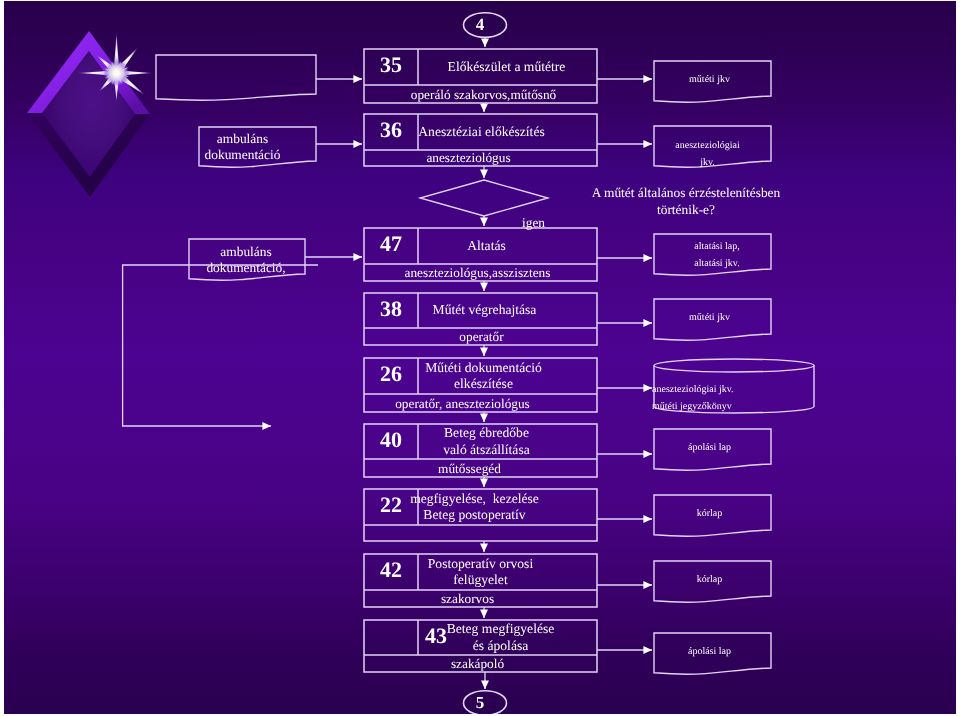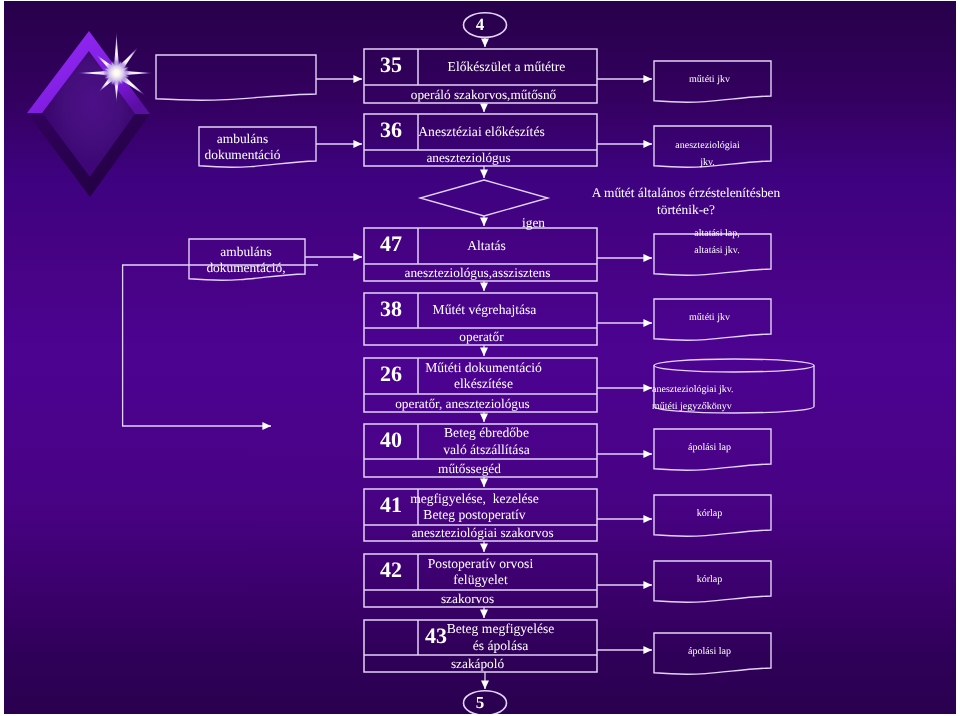--- a/index.html
+++ b/index.html
@@ -214,34 +214,33 @@
         <div class="lbl role" style="left: 357px; top: 264px; width: 233px;"><div>aneszteziológus,asszisztens</div></div>
         <div class="lbl num" style="left: 360px; top: 294.5px; width: 54px;"><div>38</div></div>
         <div class="lbl title" style="left: 391px; top: 301.25px; width: 179px;"><div>Műtét végrehajtása</div></div>
         <div class="lbl role" style="left: 361px; top: 328px; width: 233px;"><div>operatőr</div></div>
         <div class="lbl num" style="left: 360px; top: 360px; width: 54px;"><div>26</div></div>
         <div class="lbl title" style="left: 390px; top: 358.5px; width: 179px;"><div>Műtéti dokumentáció</div><div>elkészítése</div></div>
         <div class="lbl role" style="left: 342px; top: 395px; width: 233px;"><div>operatőr, aneszteziológus</div></div>
         <div class="lbl num" style="left: 360px; top: 425.5px; width: 54px;"><div>40</div></div>
         <div class="lbl title" style="left: 393px; top: 424px; width: 179px;"><div>Beteg ébredőbe</div><div>való átszállítása</div></div>
         <div class="lbl role" style="left: 349px; top: 460px; width: 233px;"><div>műtőssegéd</div></div>
-        <div class="lbl num" style="left: 360px; top: 491px; width: 54px;"><div>41</div></div>
+        <div class="lbl num" style="left: 360px; top: 491px; width: 54px;"><div>22</div></div>
         <div class="lbl title" style="left: 381px; top: 489.5px; width: 179px;"><div>megfigyelése,  kezelése</div><div>Beteg postoperatív</div></div>
-        <div class="lbl role" style="left: 362px; top: 524px; width: 233px;"><div>aneszteziológiai szakorvos</div></div>
         <div class="lbl num" style="left: 360px; top: 556px; width: 54px;"><div>42</div></div>
         <div class="lbl title" style="left: 387px; top: 554.5px; width: 179px;"><div>Postoperatív orvosi</div><div>felügyelet</div></div>
         <div class="lbl role" style="left: 347px; top: 590px; width: 233px;"><div>szakorvos</div></div>
         <div class="lbl num" style="left: 360px; top: 621.5px; width: 54px; padding-left: 45px;"><div>43</div></div>
         <div class="lbl title" style="left: 407px; top: 620px; width: 179px;"><div>Beteg megfigyelése</div><div>és ápolása</div></div>
         <div class="lbl role" style="left: 357px; top: 655px; width: 233px;"><div>szakápoló</div></div>
         <div class="lbl inp" style="left: 180px; top: 130px; width: 117px;"><div>ambuláns</div><div>dokumentáció</div></div>
         <div class="lbl inp" style="left: 184px; top: 243px; width: 116px;"><div>ambuláns</div><div>dokumentáció,</div></div>
         <div class="lbl doc" style="left: 647px; top: 71px; width: 117px;"><div>műtéti jkv</div></div>
         <div class="lbl doc" style="left: 645px; top: 137px; width: 117px;"><div>aneszteziológiai</div><div>jkv.</div></div>
-        <div class="lbl doc" style="left: 650px; top: 225px; width: 126px;"><div>altatási lap,</div><div>altatási jkv.</div></div>
+        <div class="lbl doc" style="left: 650px; top: 238px; width: 126px;"><div>altatási lap,</div><div>altatási jkv.</div></div>
         <div class="lbl doc" style="left: 647px; top: 309px; width: 117px;"><div>műtéti jkv</div></div>
         <div class="lbl doc" style="left: 648px; top: 381px; width: 160px; text-align: left;"><div>aneszteziológiai jkv.</div><div>műtéti jegyzőkönyv</div></div>
         <div class="lbl doc" style="left: 647px; top: 439px; width: 117px;"><div>ápolási lap</div></div>
         <div class="lbl doc" style="left: 647px; top: 505px; width: 117px;"><div>kórlap</div></div>
         <div class="lbl doc" style="left: 647px; top: 571px; width: 117px;"><div>kórlap</div></div>
         <div class="lbl doc" style="left: 647px; top: 643px; width: 117px;"><div>ápolási lap</div></div>
         <div class="lbl qst" style="left: 522px; top: 184px; width: 320px; text-align: center;"><div>A műtét általános érzéstelenítésben</div><div>történik-e?</div></div>
         <div class="lbl yes" style="left: 518px; top: 214px; width: 60px; text-align: left;"><div>igen</div></div>
         <div class="lbl cnum" style="left: 454.5px; top: 14px; width: 43px;"><div>4</div></div>
         <div class="lbl cnum" style="left: 454.5px; top: 692px; width: 43px;"><div>5</div></div>

